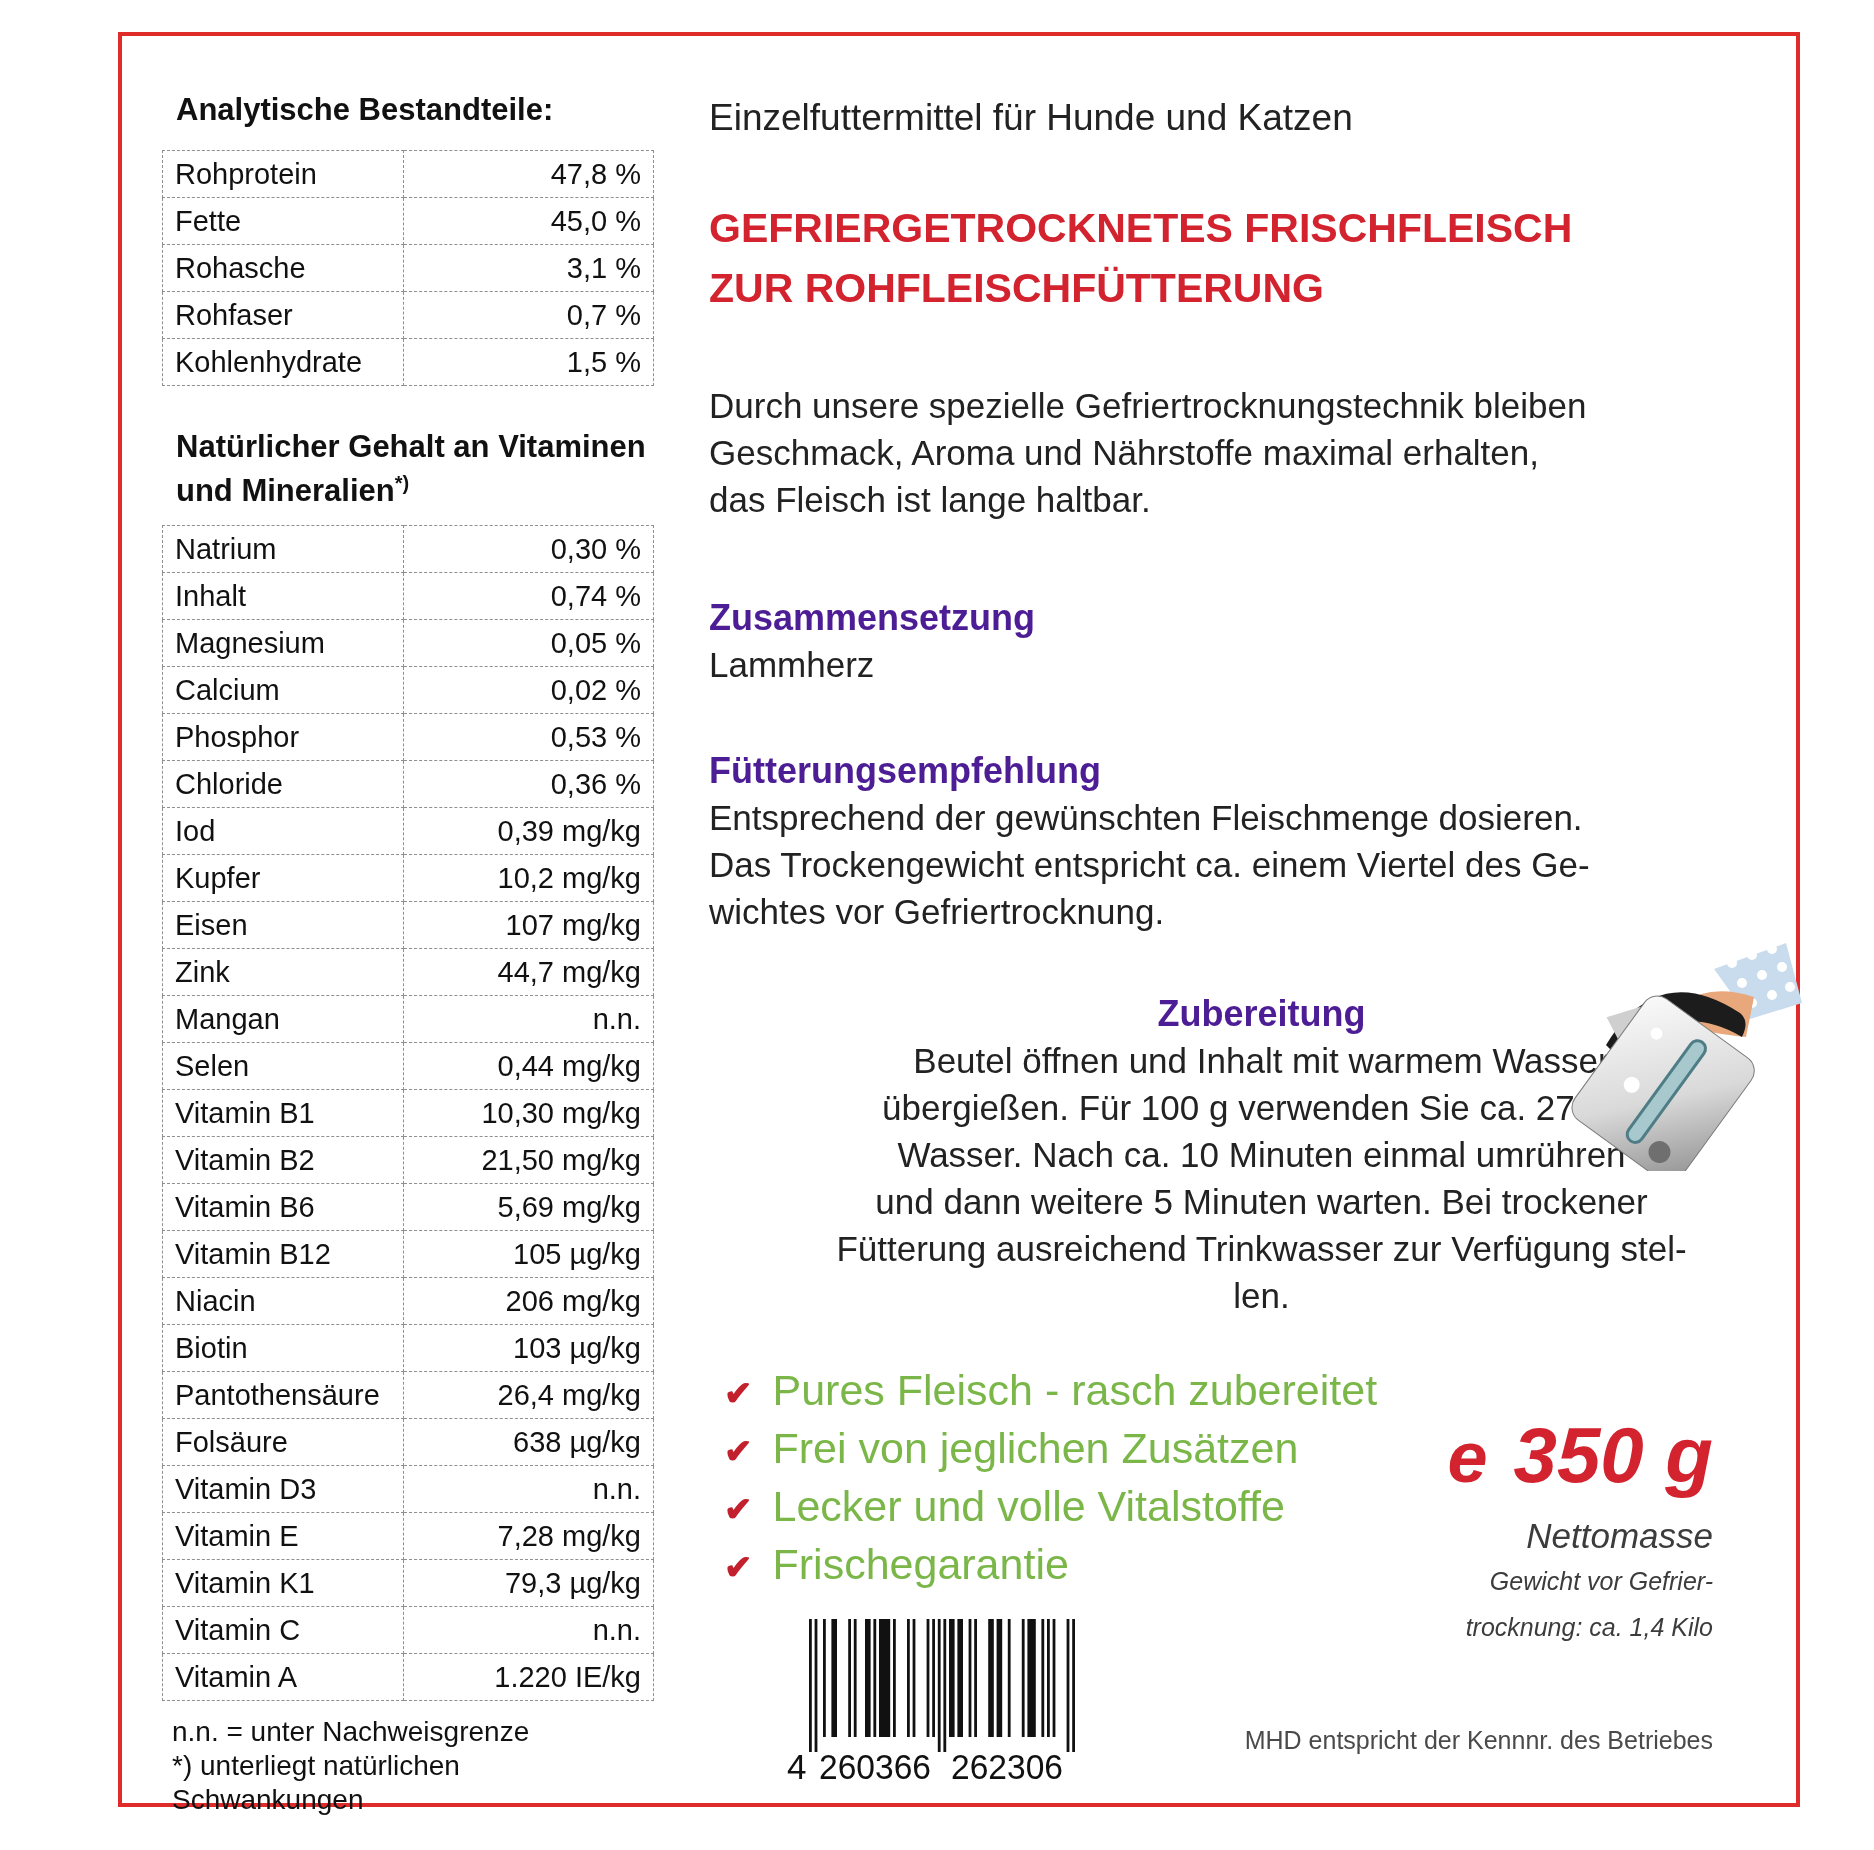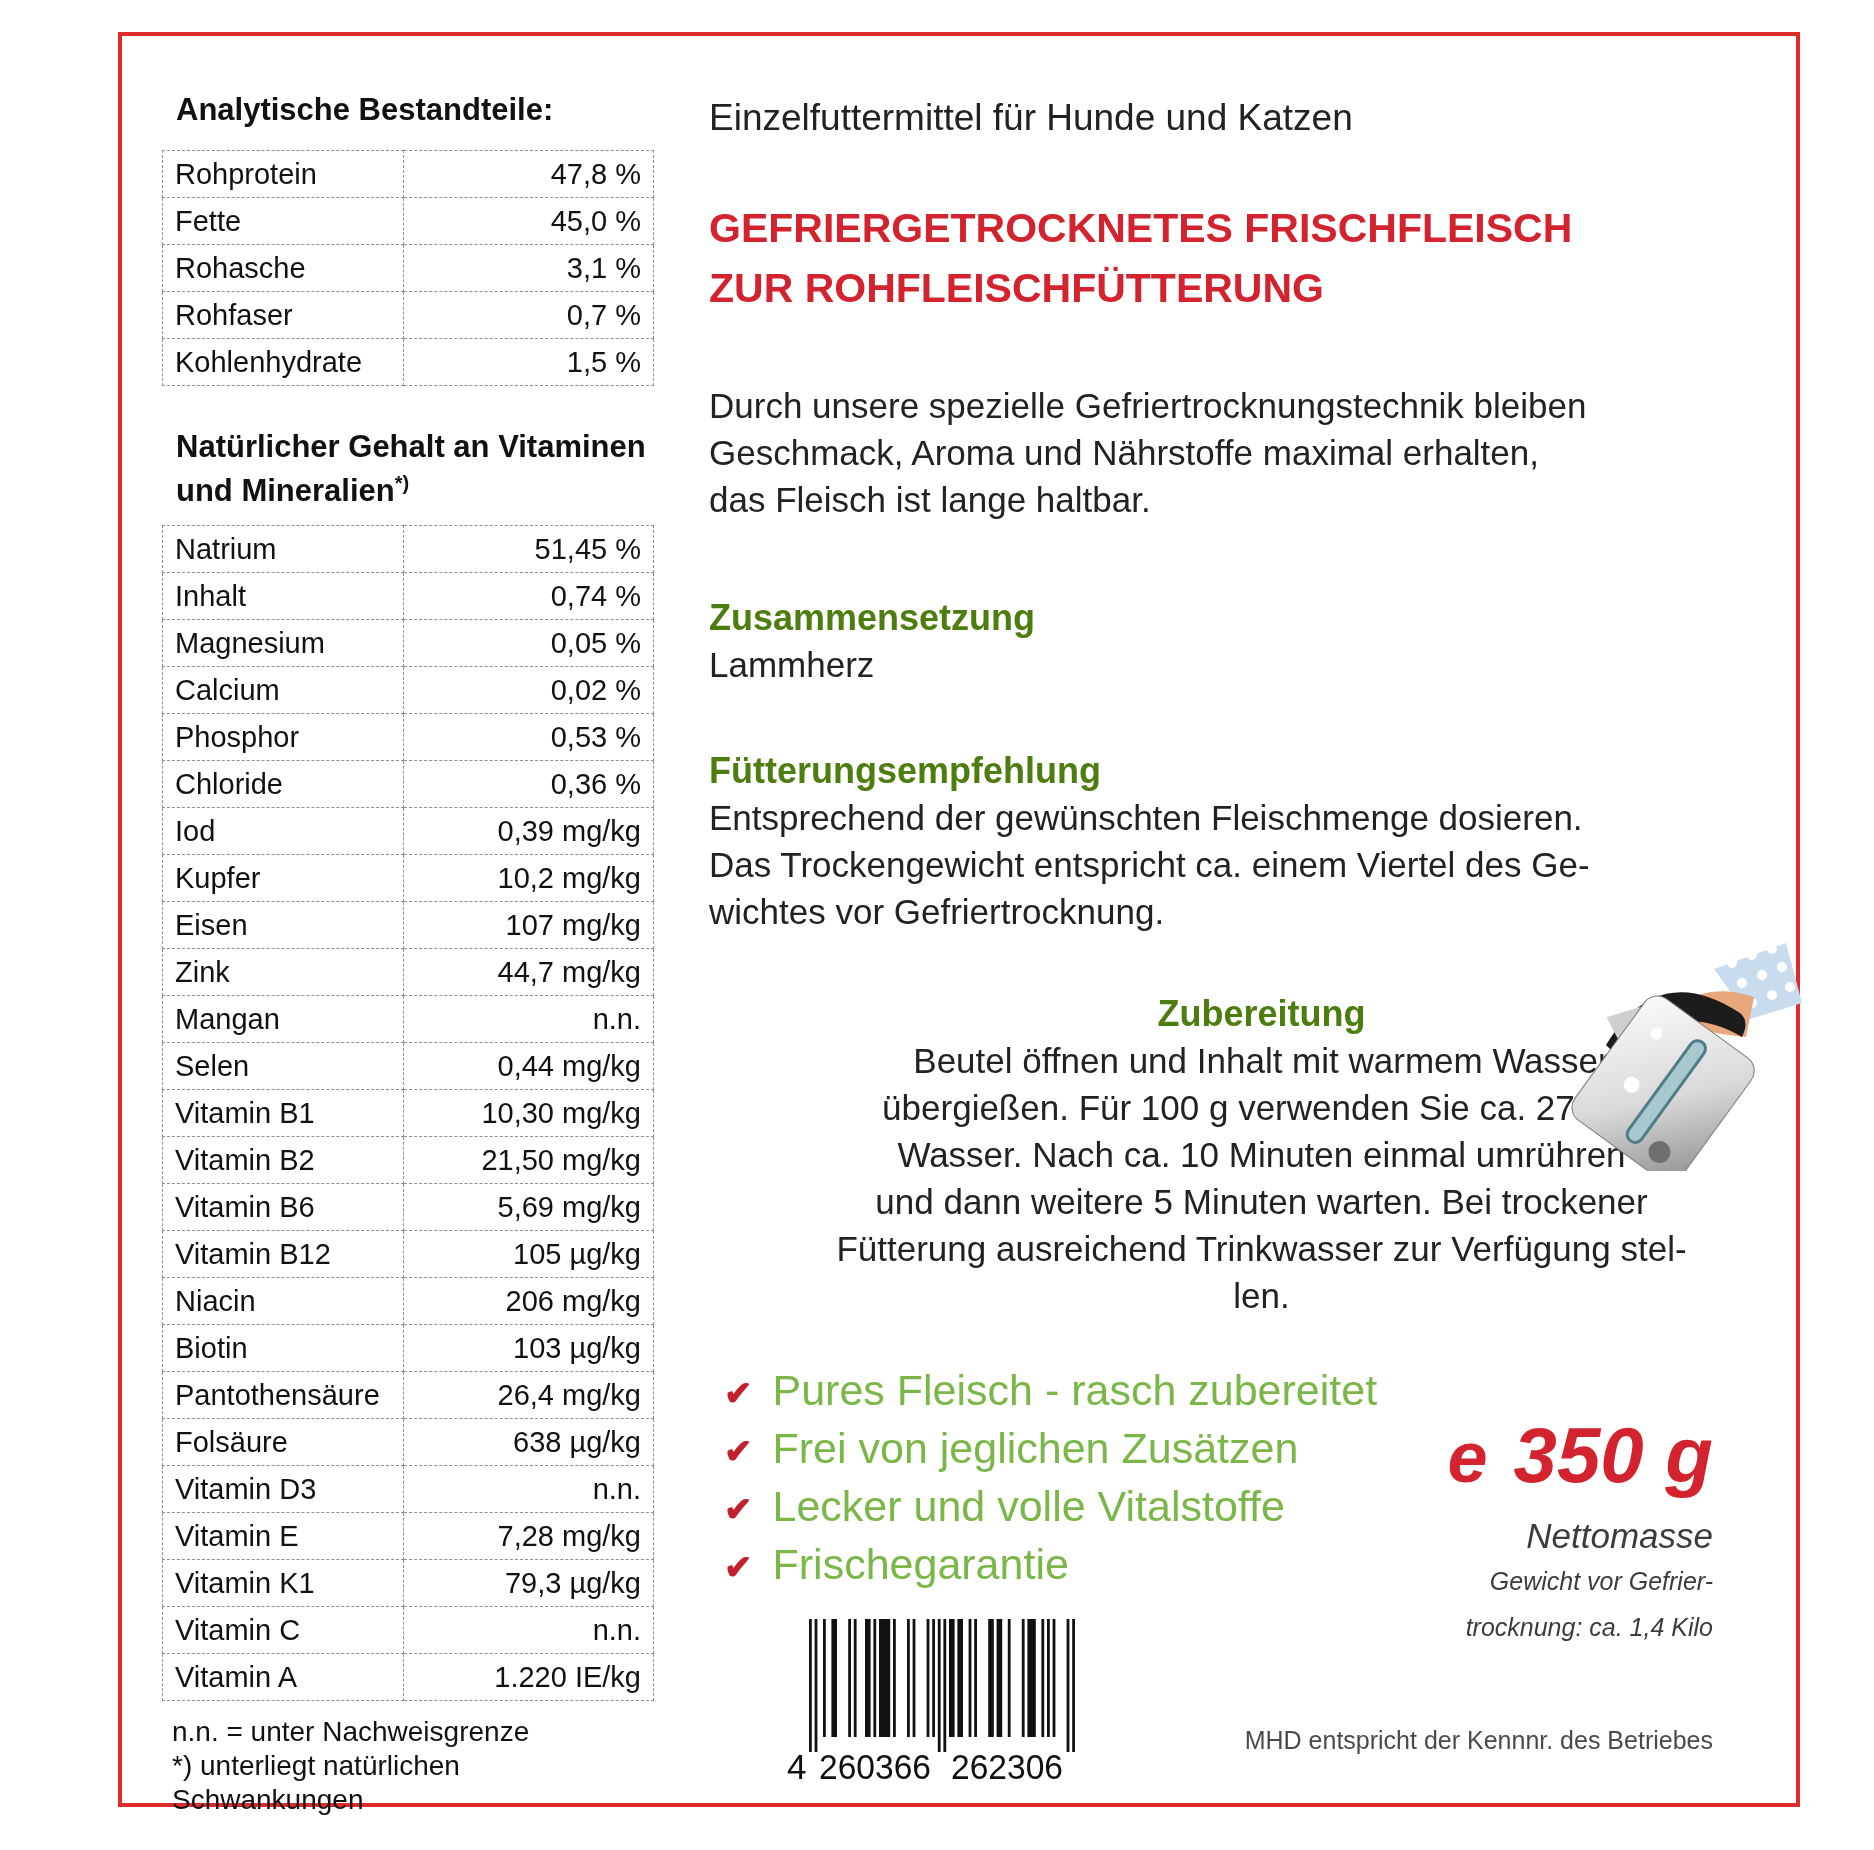--- a/index.html
+++ b/index.html
@@ -21,21 +21,21 @@
   .t2{margin-top:16px;}
   .footnotes{margin:14px 0 0 10px;font-size:28px;font-weight:400;line-height:34px;color:#111;}
 
   
   .right-col{position:absolute;left:587px;top:60px;width:1105px;}
   .subtitle{margin:0;font-size:37px;line-height:44px;color:#222;}
   .red-title{margin:58px 0 0 0;font-size:41px;line-height:60px;font-weight:700;
              color:#d2232f;white-space:pre-line;}
   .body-text{white-space:pre-line;font-size:35px;line-height:47px;color:#222;margin:0;}
   .intro{margin-top:64px;}
-  .sec-h{font-size:36px;font-weight:700;color:#4d7c0f;margin:0;line-height:46px;}
+  .sec-h{font-size:36px;font-weight:700;color:#4c1d95;margin:0;line-height:46px;}
   .s1{margin-top:72px;}
   .s2{margin-top:60px;}
   .s3{margin-top:56px;text-align:center;}
 
   
   .checklist{position:absolute;left:602px;top:1332px;list-style:none;margin:0;padding:0;}
   .checklist li{display:flex;align-items:baseline;margin:0 0 13px 0;}
   .check{color:#c2202c;font-size:34px;font-weight:700;margin-right:20px;}
   .cl-text{color:#7ab648;font-size:43px;line-height:44px;}
 
@@ -97,21 +97,21 @@
           </tbody>
       </table>
 
       <h2 class="tbl-heading h2-vit"><span>Natürlicher Gehalt an Vitaminen</span><br><span>und Mineralien</span><sup>*)</sup></h2>
 
       <table class="dash t2">
         <tbody>
 
             <tr>
               <td class="n">Natrium</td>
-              <td class="v">51,45 %</td>
+              <td class="v">0,30 %</td>
             </tr>
 
             <tr>
               <td class="n">Inhalt</td>
               <td class="v">0,74 %</td>
             </tr>
 
             <tr>
               <td class="n">Magnesium</td>
               <td class="v">0,05 %</td>

